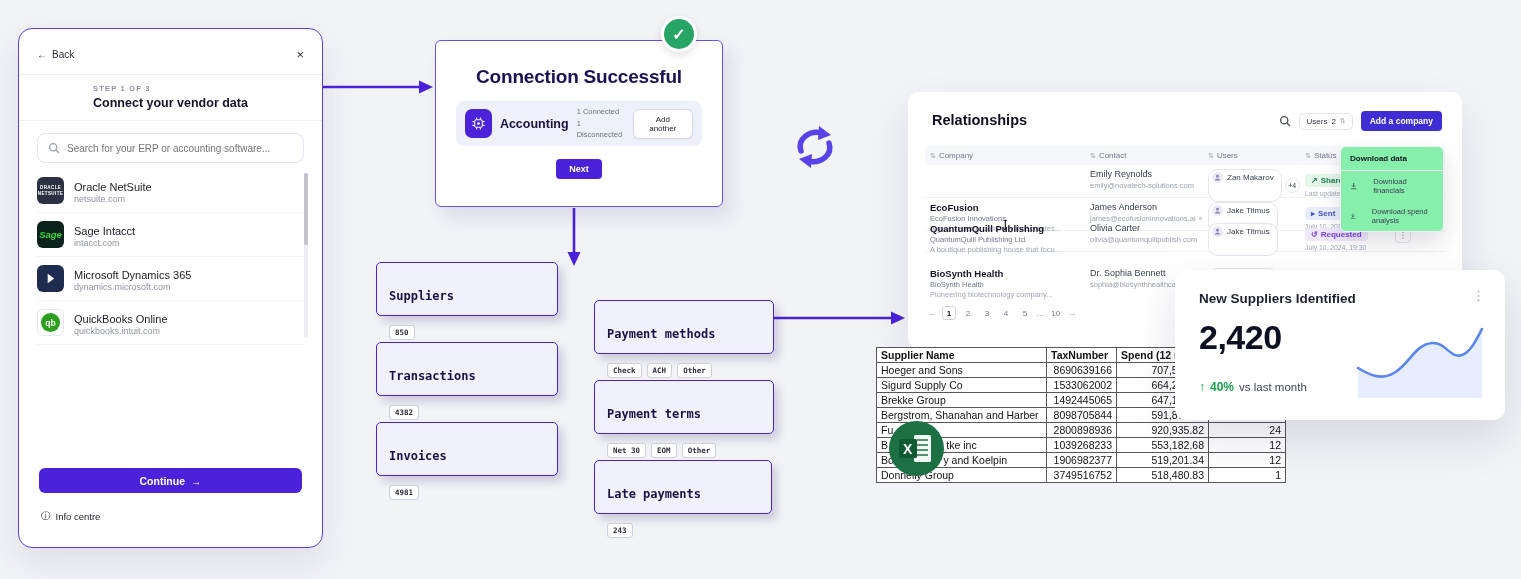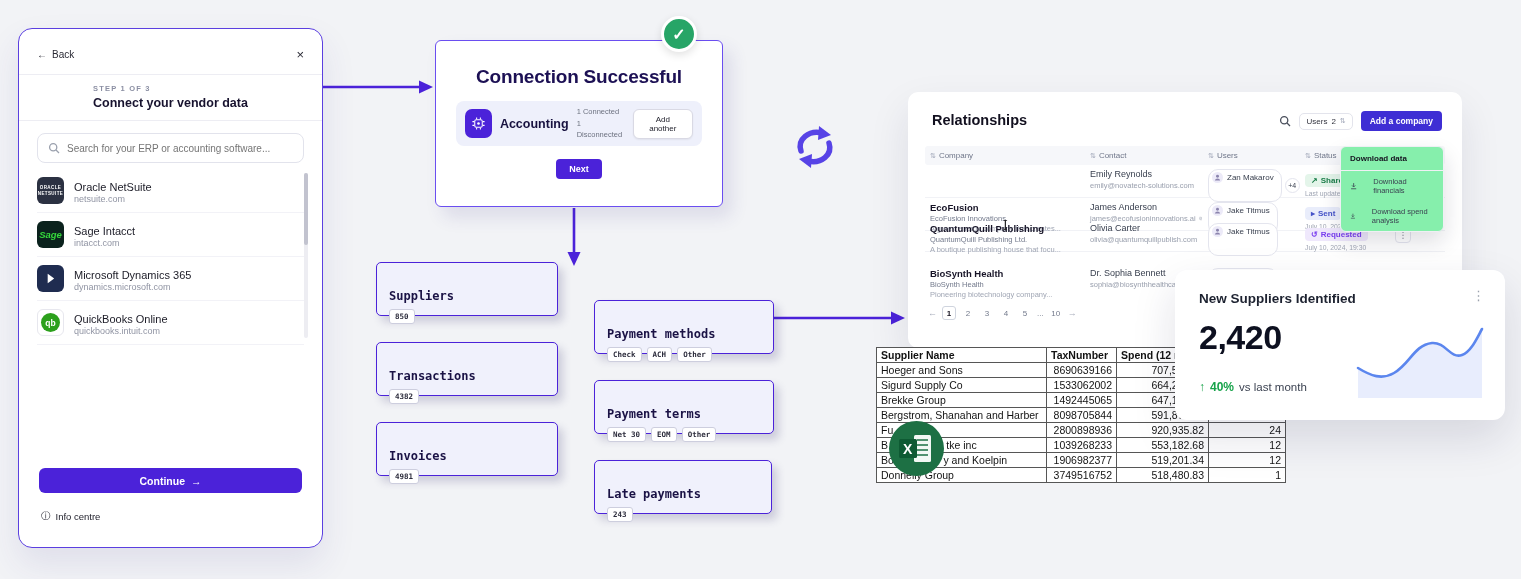--- a/index.html
+++ b/index.html
@@ -56,21 +56,21 @@
   .acc-stats { font-size:7.5px; color:#6d7280; line-height:1.55; }
   .add-another-btn { margin-left:auto; background:#fff; border:1px solid #d9d9e4; border-radius:6px; font-size:8px;
                      padding:5px 9px; color:#23232e; box-shadow:0 1px 2px rgba(0,0,0,.06); cursor:pointer; font-family:inherit; }
   .next-btn { margin:13px auto 0; width:fit-content; background:#4b22d9; color:#fff; font-size:9px; font-weight:bold;
               padding:5px 13px; border-radius:4px; border:none; display:block; cursor:pointer; font-family:inherit; }
 
   
   .data-box { background:#f0f1fc; border:1px solid #4b22d9; border-radius:5px;
               box-shadow:5px 6px 9px rgba(55,50,110,.20); padding:26px 12px; }
   .db-title { font-family:"DejaVu Sans Mono",monospace; font-size:12px; font-weight:bold; color:#1a1245; }
-  .db-badges { margin-top:6px; display:flex; gap:5px; }
+  .db-badges { margin-top:22px; display:flex; gap:5px; }
   .chip { background:#fff; border:1px solid #cdcede; border-radius:3px; font-family:"DejaVu Sans Mono",monospace;
           font-size:7.5px; font-weight:bold; padding:2px 5px; color:#2c2c3c; }
 
   
   .rel-panel { left:908px; top:92px; width:554px; height:256px; background:#fff; border-radius:10px;
                box-shadow:0 18px 40px rgba(25,25,70,.10); z-index:1; }
   .rel-title { position:absolute; left:24px; top:20px; font-size:14.5px; font-weight:bold; color:#12101f; }
   .rel-controls { position:absolute; right:20px; top:19px; display:flex; align-items:center; gap:8px; }
   .users-chip { display:flex; align-items:center; gap:4px; border:1px solid #e3e4ec; border-radius:5px;
                 padding:3px 6px; font-size:8px; color:#33343f; cursor:pointer; background:#fff; }

